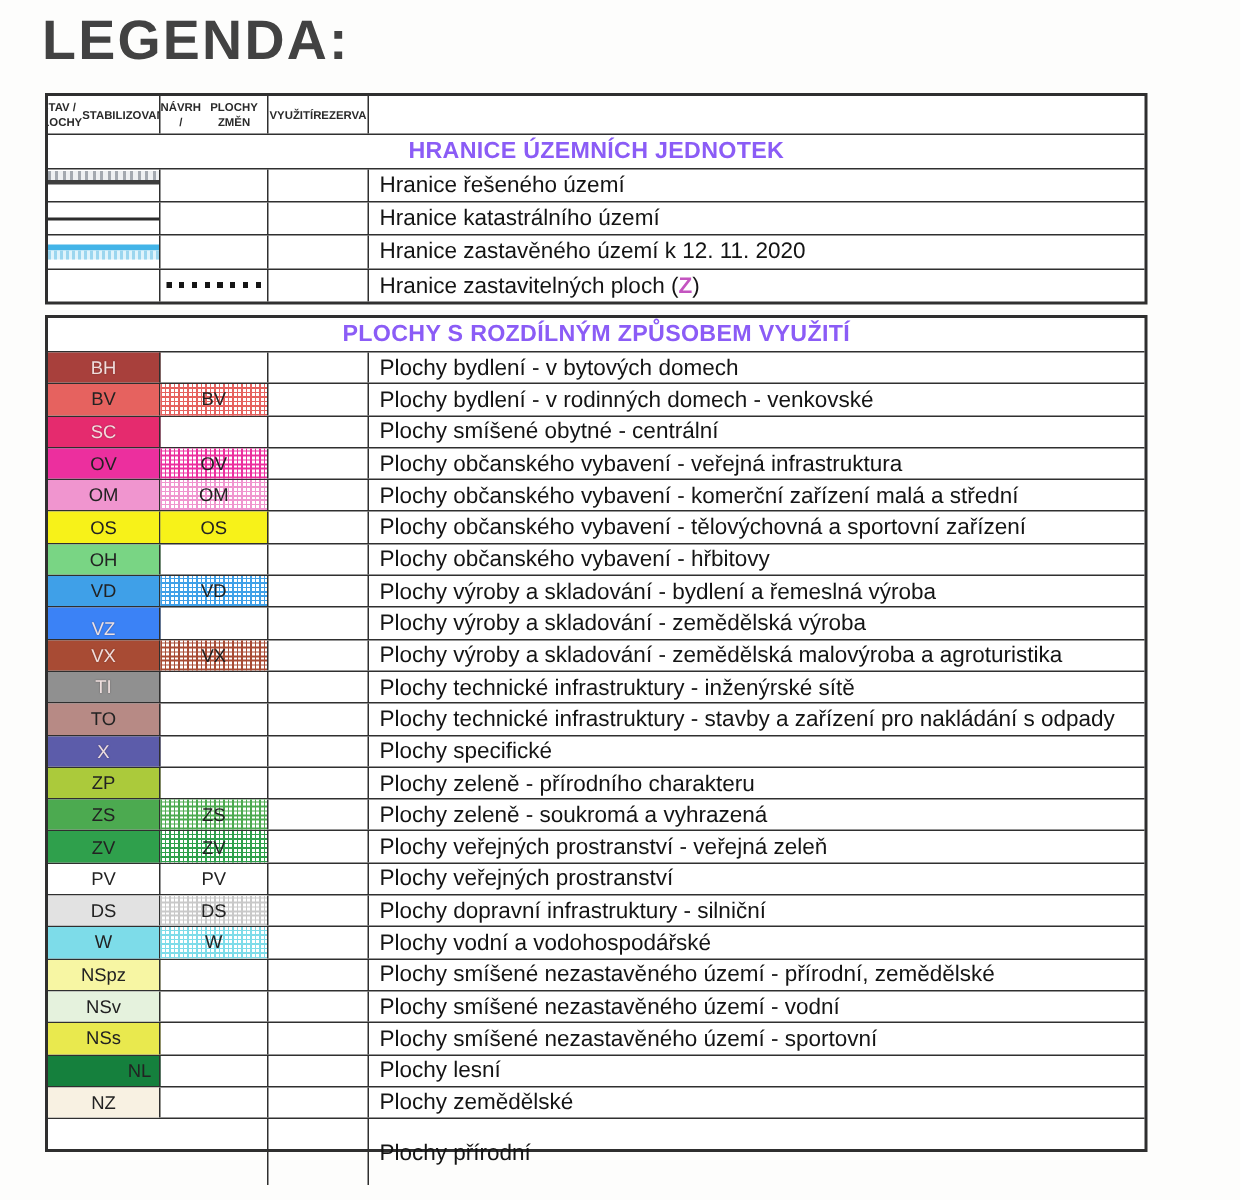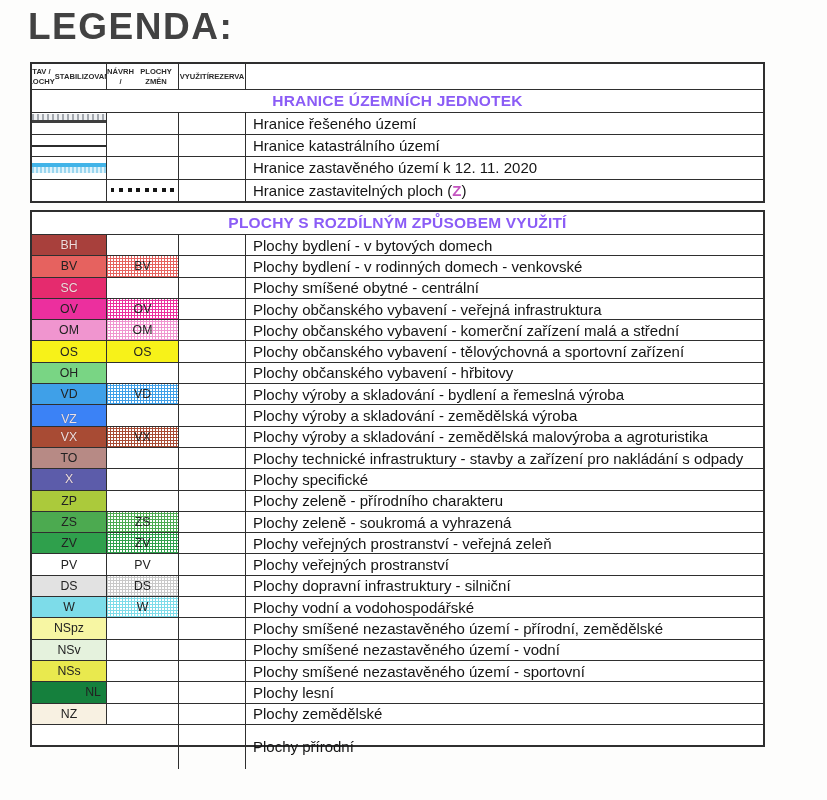--- a/index.html
+++ b/index.html
@@ -248,20 +248,30 @@
           </div>
           <div class="cell" style="background-color: rgb(255, 255, 255); background-image: repeating-linear-gradient(0deg, rgb(168, 75, 52) 0px, rgb(168, 75, 52) 1px, transparent 1px, transparent 3px), repeating-linear-gradient(90deg, rgb(168, 75, 52) 0px, rgb(168, 75, 52) 1px, transparent 1px, transparent 3px);">
             <div class="code">VX</div>
           </div>
           <div class="cell"></div>
           <div class="cell label-cell">
             <span>Plochy výroby a skladování - zemědělská malovýroba a agroturistika</span>
           </div>
         </div>
         <div class="row t2row">
+          <div class="cell" style="background: rgb(144, 144, 144);">
+            <div class="code light">TI</div>
+          </div>
+          <div class="cell"></div>
+          <div class="cell"></div>
+          <div class="cell label-cell">
+            <span>Plochy technické infrastruktury - inženýrské sítě</span>
+          </div>
+        </div>
+        <div class="row t2row">
           <div class="cell" style="background: rgb(183, 138, 133);">
             <div class="code">TO</div>
           </div>
           <div class="cell"></div>
           <div class="cell"></div>
           <div class="cell label-cell">
             <span>Plochy technické infrastruktury - stavby a zařízení pro nakládání s odpady</span>
           </div>
         </div>
         <div class="row t2row">

